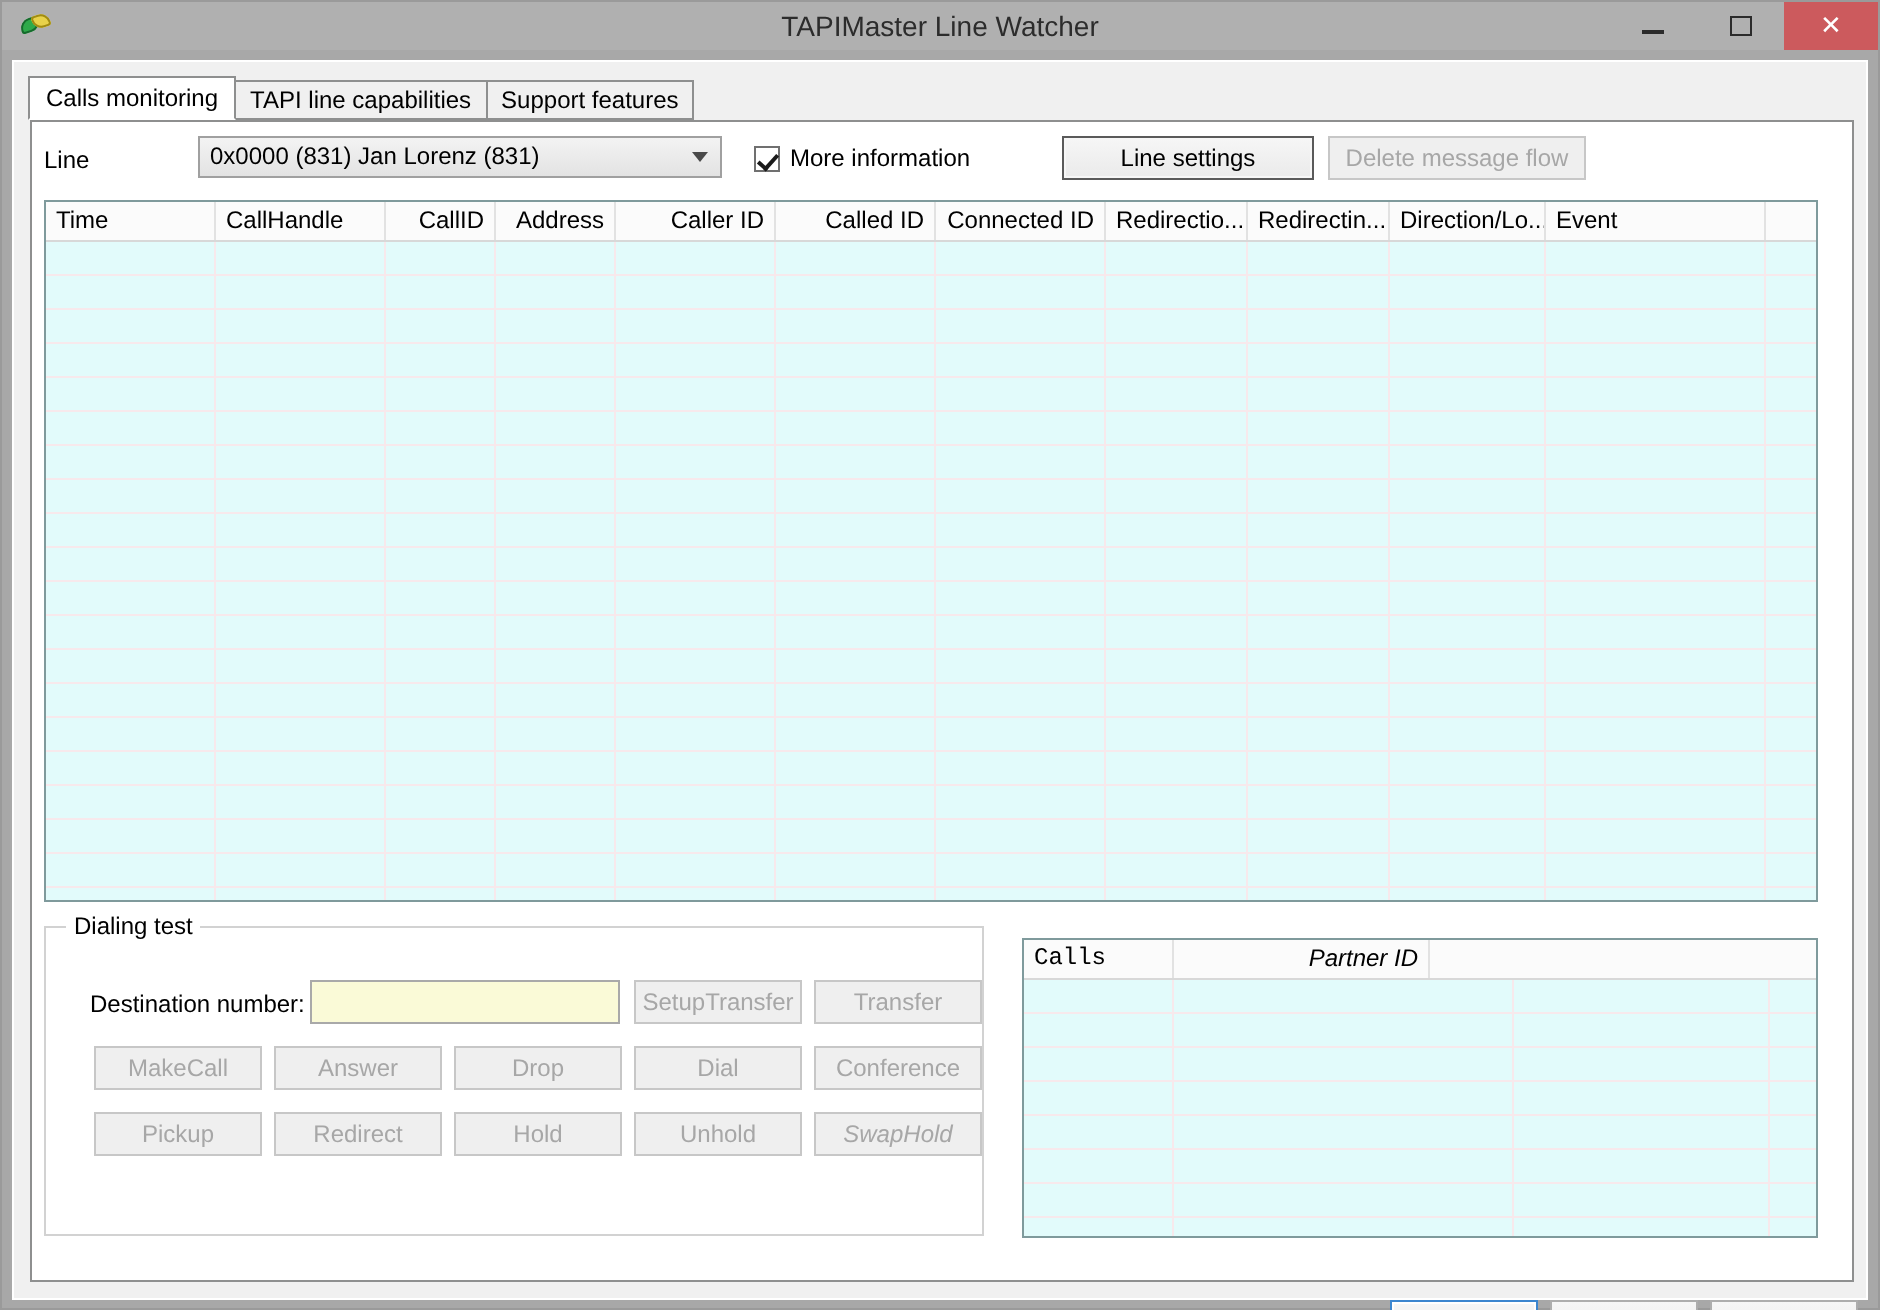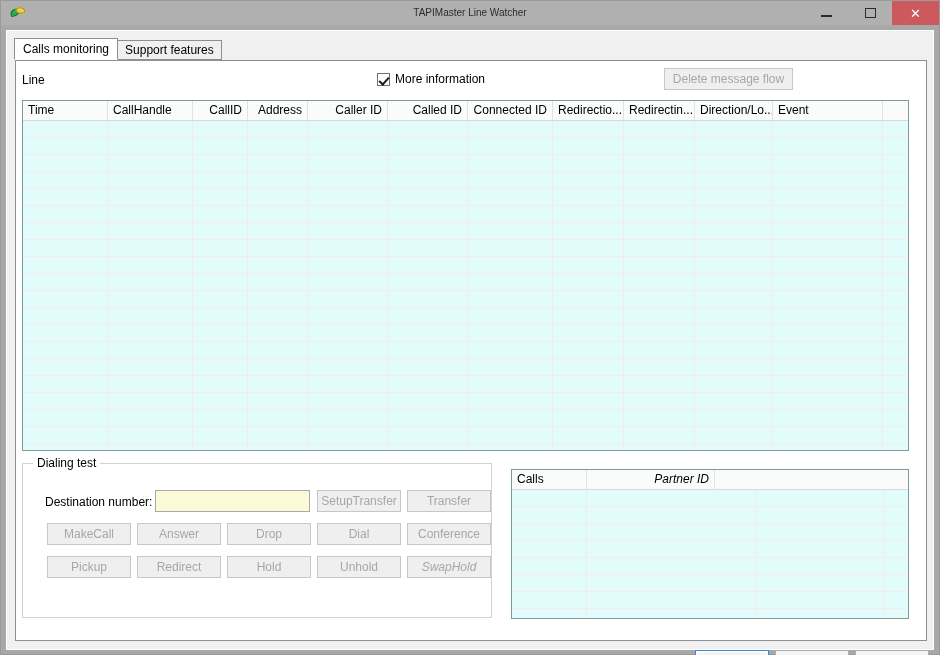--- a/index.html
+++ b/index.html
@@ -41,21 +41,21 @@
     position:absolute; left:7px; top:2px; width:9px; height:7px;
     background:#e8d24a; border-radius: 2px 6px 2px 6px;
     transform: rotate(-18deg);
     box-shadow: inset 0 0 0 1px #a08b13;
   }
   #title-text {
     position: absolute; left: 0; top: 0;
     width: 938px; height: 24px;
     line-height: 24px;
     text-align: center;
-    font-size: 10px;
+    font-size: 14px;
     color: #2c2c2c;
     font-family: "Liberation Sans", sans-serif;
     pointer-events: none;
   }
   .wbtn {
     position: absolute; top: 0;
     height: 24px; width: 44px;
     display: flex; align-items: center; justify-content: center;
     color: #2b2b2b;
   }
@@ -304,32 +304,42 @@
     </div>
   </div>
 
   <div id="dialog">
 
     <div id="tabstrip">
       <div class="tab selected">
         <span>Calls monitoring</span>
       </div>
       <div class="tab">
+        <span>TAPI line capabilities</span>
+      </div>
+      <div class="tab">
         <span>Support features</span>
       </div>
     </div>
 
     <div id="tabpanel"></div>
 
     <div id="label-line">Line</div>
+    <div id="line-combo">
+      <span>0x0000 (831) Jan Lorenz (831)</span>
+      <span class="arrow"></span>
+    </div>
     <div id="more-info">
       <span class="cbox"></span>
       <span>More information</span>
     </div>
 
+    <div class="btn focused" id="btn-line-settings">
+      <span>Line settings</span>
+    </div>
     <div class="btn disabled" id="btn-delete-flow">
       <span>Delete message flow</span>
     </div>
 
     <div id="grid">
       <div id="grid-header">
           <div class="gh" style="width: 85px;">Time</div>
           <div class="gh" style="width: 85px;">CallHandle</div>
           <div class="gh right" style="width: 55px;">CallID</div>
           <div class="gh right" style="width: 60px;">Address</div>
@@ -644,21 +654,21 @@
     </div>
     <div class="btn disabled dbtn" style="left:310px; top:525px;">
       <span>Unhold</span>
     </div>
     <div class="btn disabled dbtn" style="left:400px; top:525px;font-style:italic;">
       <span>SwapHold</span>
     </div>
 
     <div id="calls">
       <div id="calls-header">
-          <div class="gh" style="width: 75px;">Calls</div>
+          <div class="gh" style="width: 75px; font-family: Liberation Mono, monospace;">Calls</div>
           <div class="gh right" style="width: 128px; font-style: italic;">Partner ID</div>
         </div>
       <div id="calls-body">
           <div class="crow">
             <div class="ccell" style="width: 75px;"></div>
             <div class="ccell" style="width: 170px;"></div>
             <div class="ccell" style="width: 128px;"></div>
           </div>
           <div class="crow">
             <div class="ccell" style="width: 75px;"></div>

